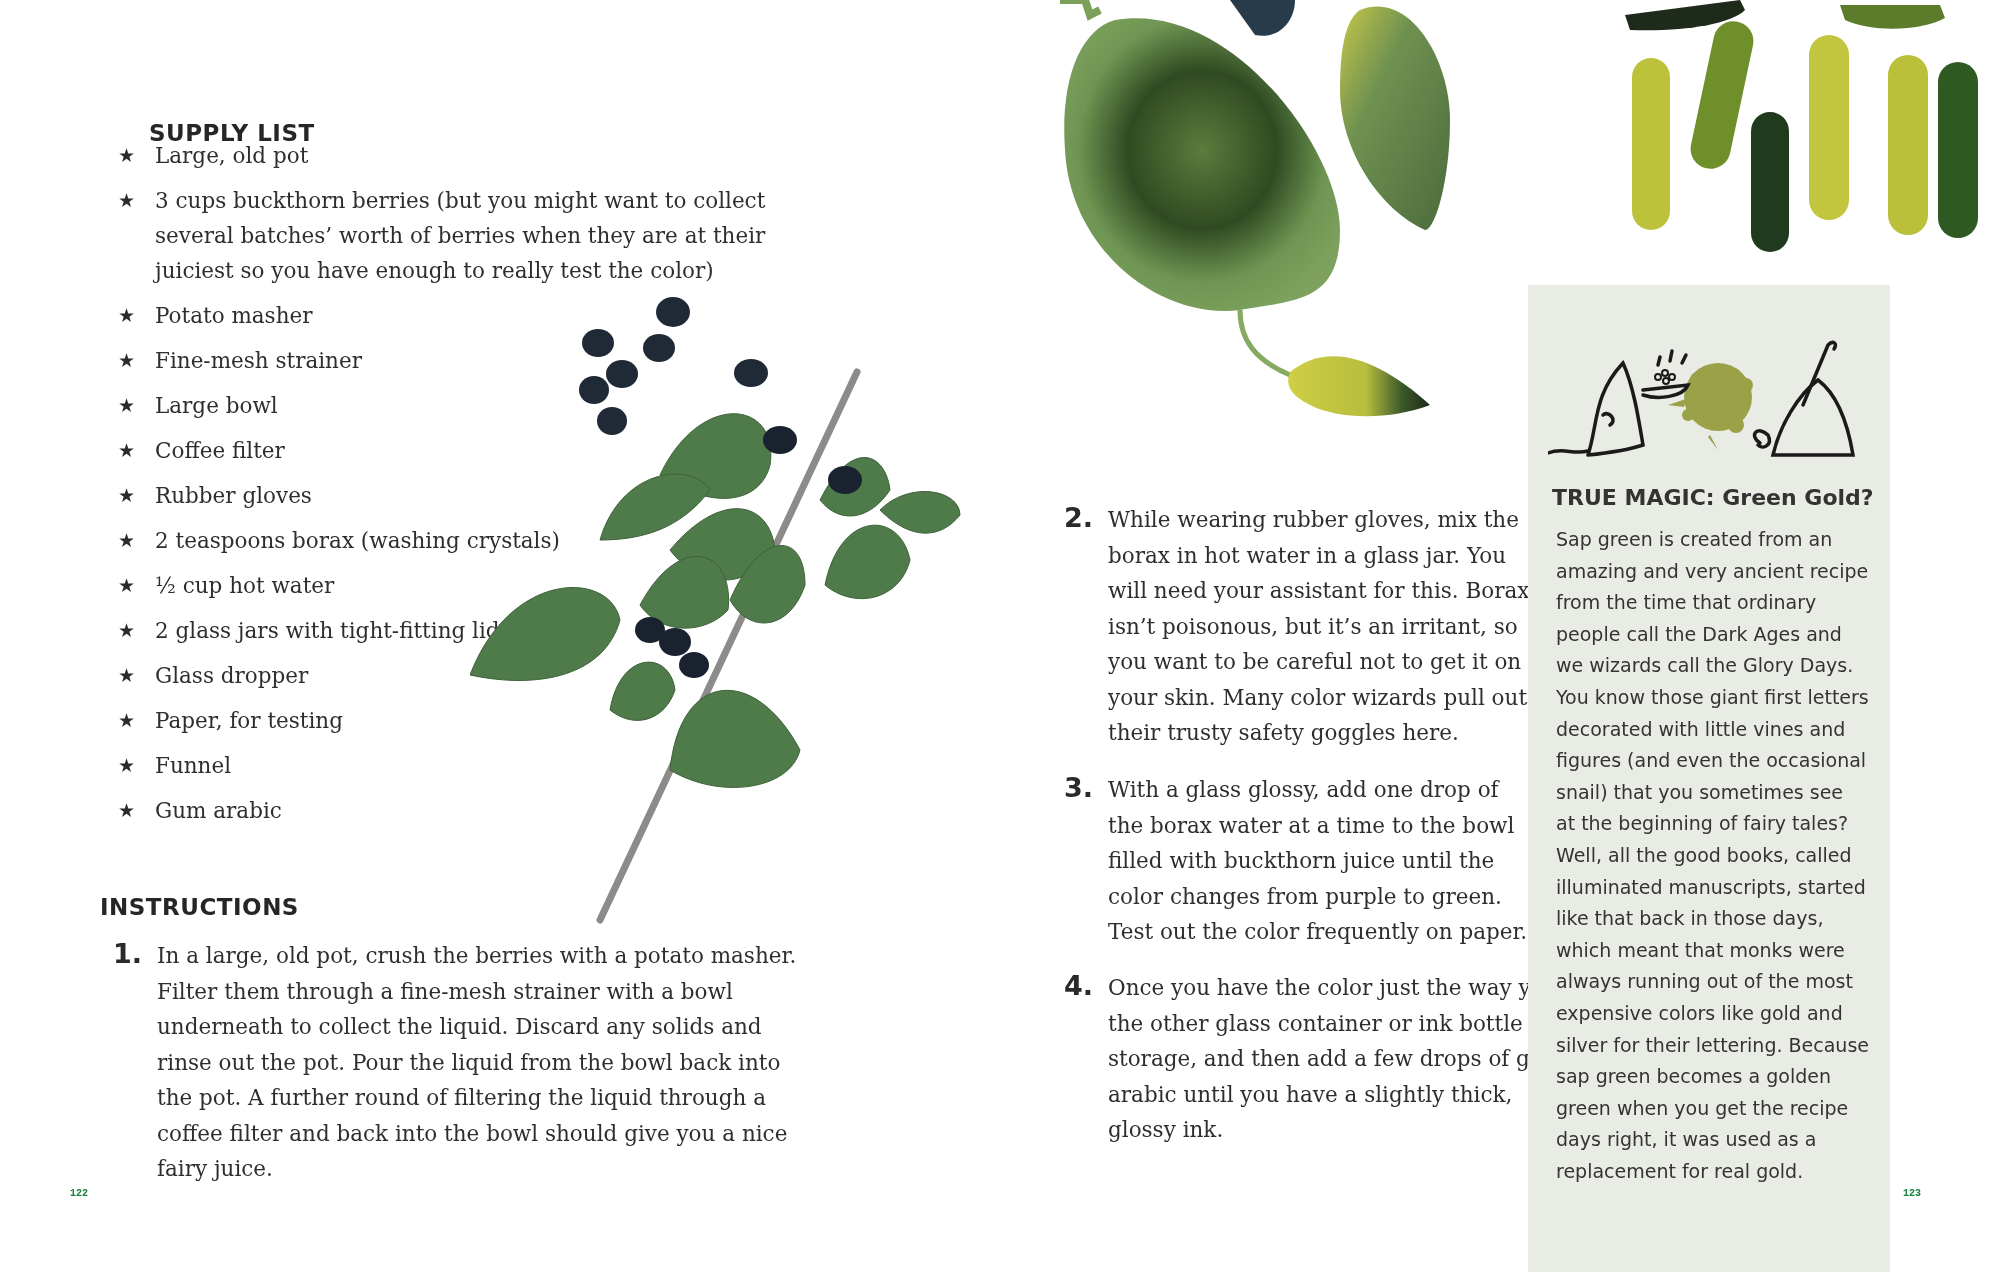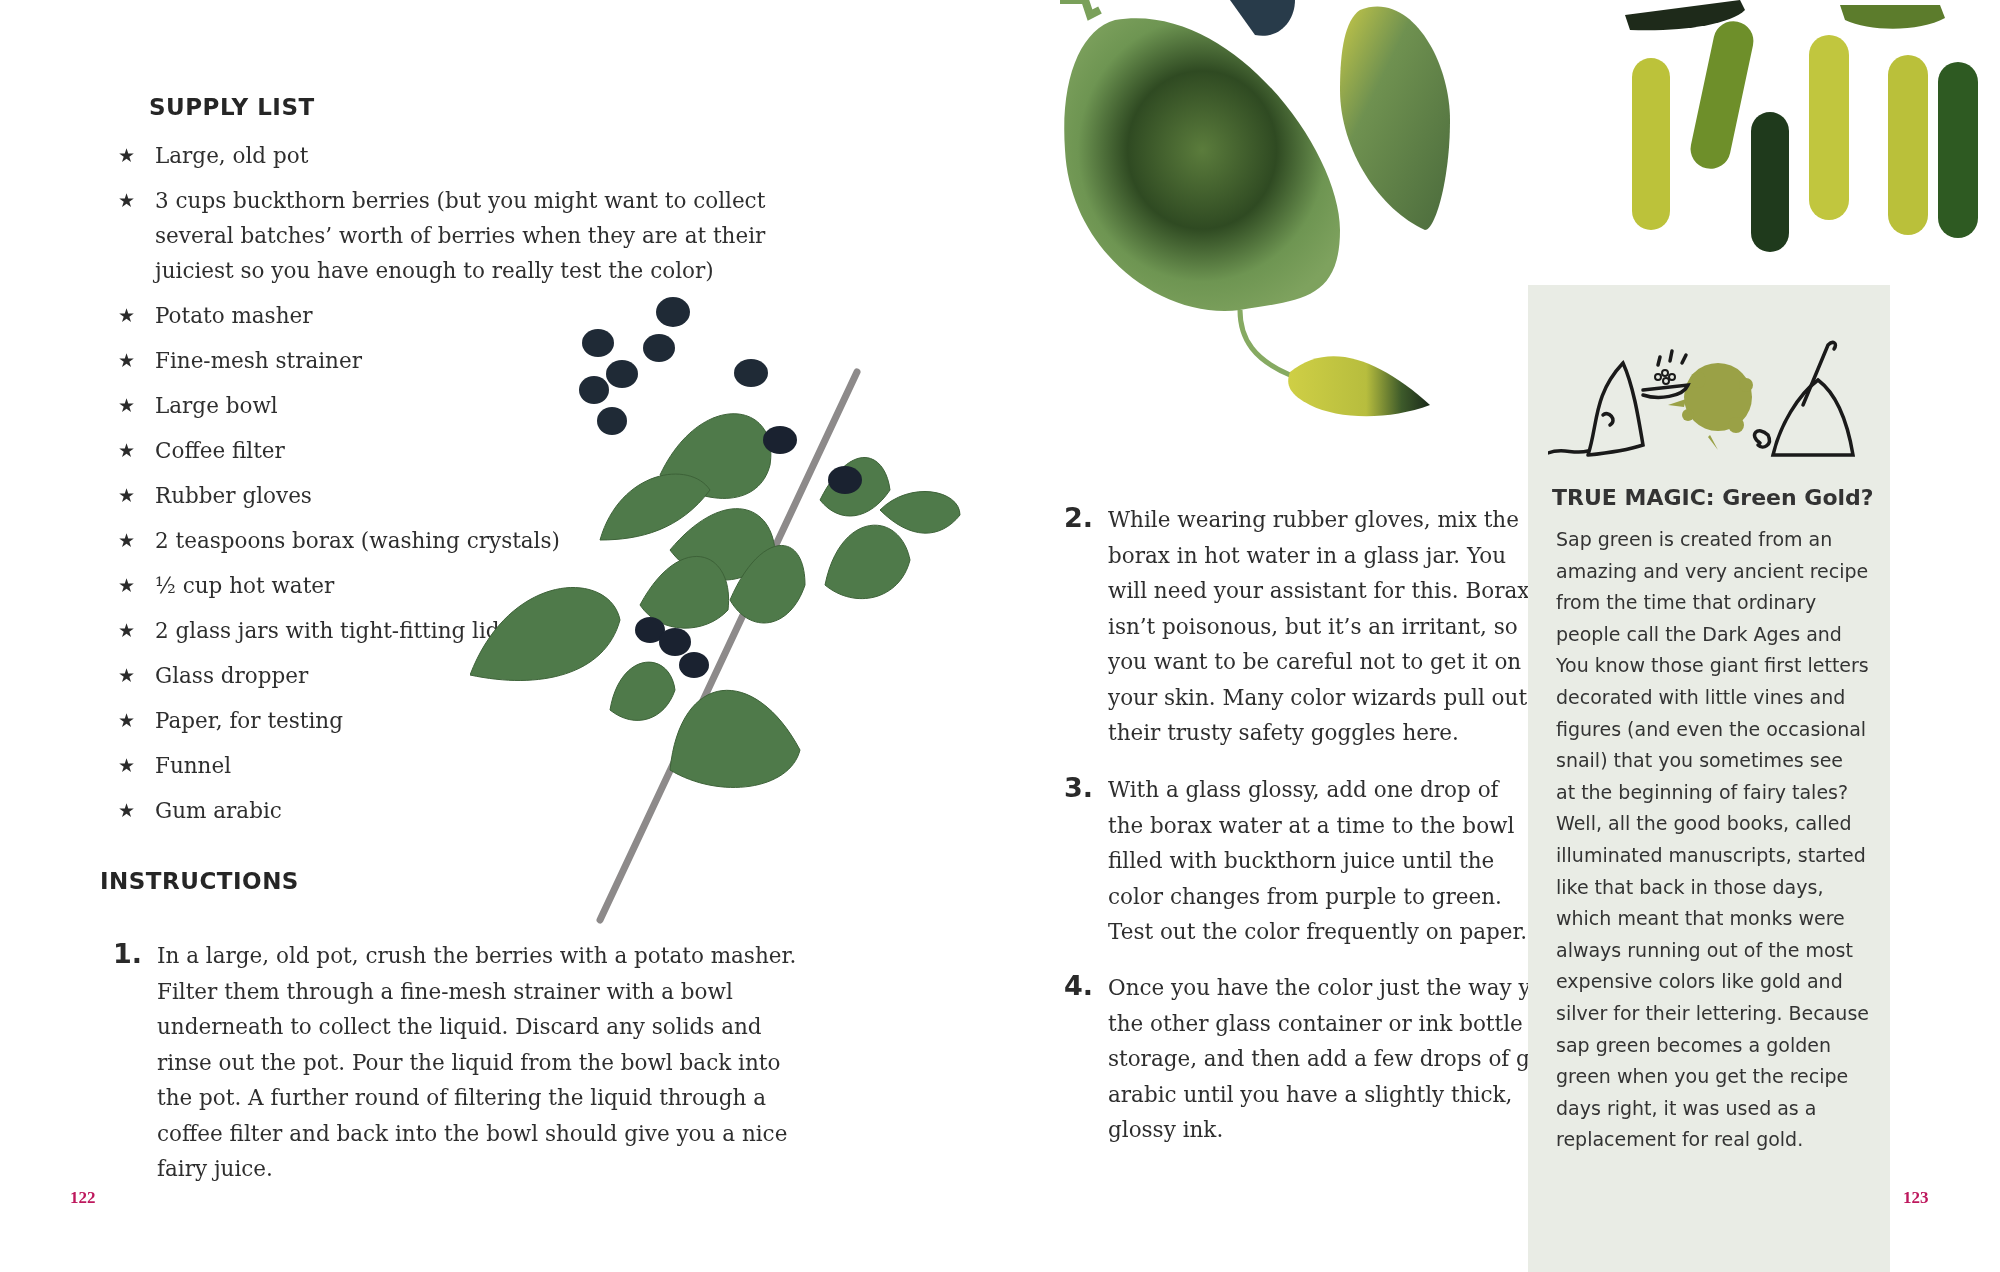--- a/index.html
+++ b/index.html
@@ -1,29 +1,29 @@
 <!DOCTYPE html>
 <html><head>
 <meta charset="utf-8">
 <style>
   html, body { margin:0; padding:0; }
   body { width:2000px; height:1272px; background:#ffffff; position:relative; overflow:hidden;
          font-family:"DejaVu Serif", serif; color:#2b2b2b; }
   .abs { position:absolute; }
-  .heading { font-family:"DejaVu Sans", sans-serif; font-weight:bold; font-size:23px; letter-spacing:0.5px; color:#262626; }
+  .heading { font-family:"DejaVu Sans", sans-serif; font-weight:bold; font-size:23px; letter-spacing:0.5px; color:#262626;margin-top:26px; }
   .supply-list { left:118px; top:138px; width:620px; margin:0; padding:0; list-style:none; }
   .supply-item { position:relative; padding-left:37px; font-size:21.5px; line-height:35px; margin-bottom:10px; color:#2e2e2e; }
   .supply-item .star { position:absolute; left:0; top:0; font-size:19px; color:#2a2a2a; font-family:"DejaVu Sans", sans-serif; }
   .step { position:absolute; font-size:21.5px; line-height:35.5px; color:#2e2e2e; }
   .step .num { position:absolute; left:-44px; top:-2px; font-family:"DejaVu Sans", sans-serif; font-weight:bold; font-size:27px; color:#2a2a2a; }
   .sidebar { left:1528px; top:285px; width:362px; height:1015px; background:#e9ece5; }
   .sidebar-title { position:absolute; left:24px; top:200px; font-family:"DejaVu Sans", sans-serif; font-weight:bold; font-size:22px; color:#333; white-space:nowrap; }
   .sidebar-body { position:absolute; left:28px; top:239px; width:330px; font-family:"DejaVu Sans", sans-serif; font-size:19px; line-height:31.6px; color:#333; }
   .sidebar-body span { display:block; white-space:nowrap; }
-  .page-num { font-family:Liberation Serif, serif; font-weight:bold; font-size:17px; color:#be185d; top:1188px; }
+  .page-num { font-family:Liberation Mono, monospace; font-weight:bold; font-size:10px; color:#15803d; top:1188px; }
   .line { display:block; white-space:nowrap; }
 </style>
 </head>
 <body>
 
 <div class="abs heading" style="left:149px; top:94px;">SUPPLY LIST</div>
 
 <ul class="abs supply-list">
   <li class="supply-item">
       <span class="star">★</span>
@@ -228,20 +228,21 @@
         <circle cx="124" cy="52" r="3"></circle>
         <circle cx="118" cy="56" r="3"></circle>
     </g>
   </svg>
   <div class="sidebar-title">TRUE MAGIC: Green Gold?</div>
   <div class="sidebar-body">
     <span>Sap green is created from an</span>
     <span>amazing and very ancient recipe</span>
     <span>from the time that ordinary</span>
     <span>people call the Dark Ages and</span>
+    <span>we wizards call the Glory Days.</span>
     <span>You know those giant first letters</span>
     <span>decorated with little vines and</span>
     <span>figures (and even the occasional</span>
     <span>snail) that you sometimes see</span>
     <span>at the beginning of fairy tales?</span>
     <span>Well, all the good books, called</span>
     <span>illuminated manuscripts, started</span>
     <span>like that back in those days,</span>
     <span>which meant that monks were</span>
     <span>always running out of the most</span>

